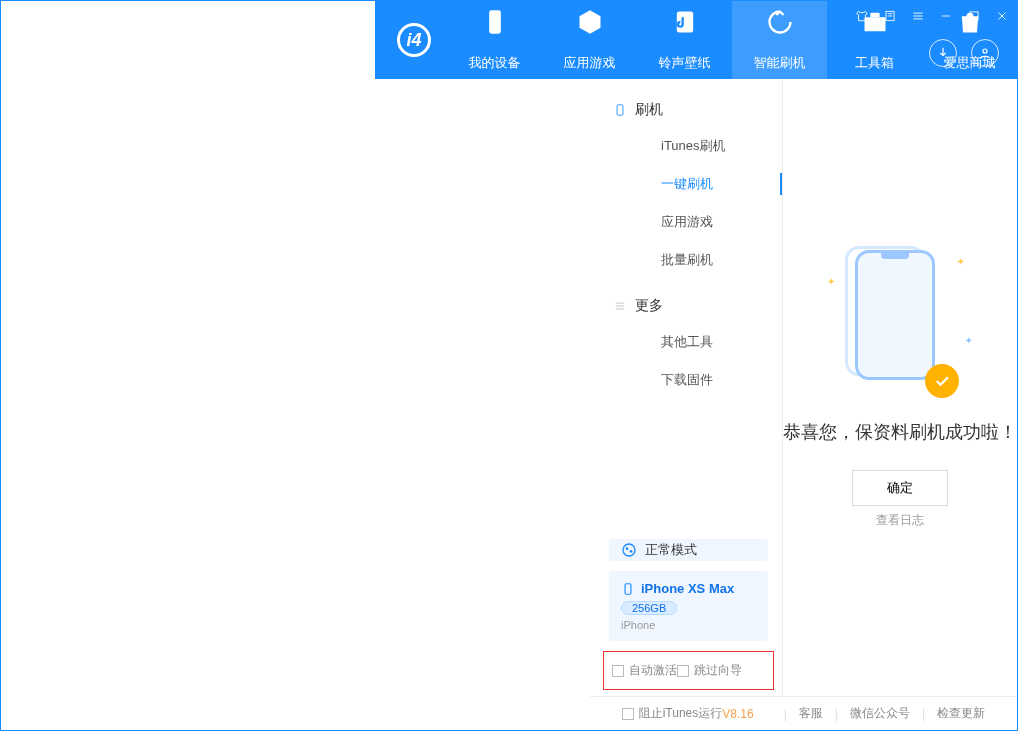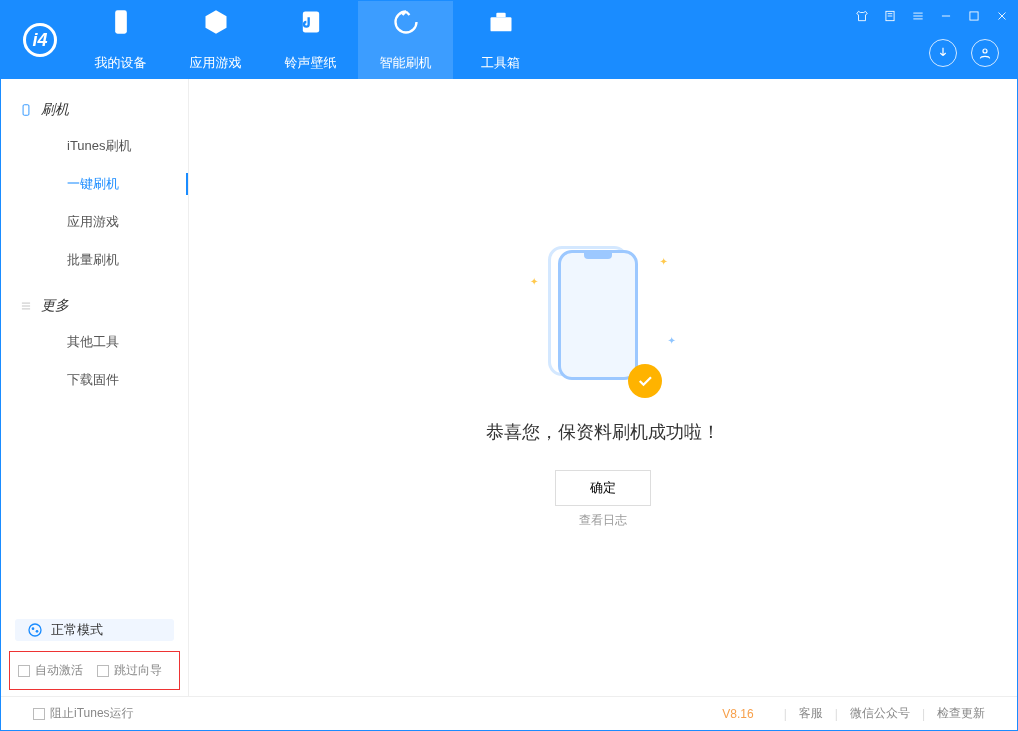--- a/index.html
+++ b/index.html
@@ -1,17 +1,17 @@
 <!DOCTYPE html>
 <html><head>
 <meta charset="utf-8">
 <style>
 * { margin:0; padding:0; box-sizing:border-box; font-family:"Microsoft YaHei","PingFang SC",sans-serif; }
 body { background:#fff; width:1018px; height:731px; overflow:hidden; position:relative; }
-.window { border:1px solid #1a8cff; width:1018px; height:731px; display:flex; flex-direction:column; }
+.window { border:1px solid #1a8cff; width:1018px; height:731px; display:flex; flex-direction:column;align-items:flex-end; }
 
 
 .titlebar { background:linear-gradient(180deg,#1a8cff,#1a8cff); height:78px; display:flex; align-items:center; color:#fff; position:relative; }
 .logo-area { display:flex; align-items:center; padding:0 16px 0 22px; cursor:default; }
 .logo-circle { width:34px; height:34px; border:3px solid #fff; border-radius:50%; display:flex; align-items:center; justify-content:center; font-weight:bold; font-size:18px; font-style:italic; }
 .logo-text { margin-left:8px; }
 .logo-text .t1{ font-size:20px; font-weight:bold; letter-spacing:1px; }
 .logo-text .t2{ font-size:11px; opacity:.85; }
 .navs { display:flex; height:100%; }
 .nav { width:95px; display:flex; flex-direction:column; align-items:center; justify-content:center; cursor:pointer; position:relative; }
@@ -23,31 +23,31 @@
 .win-ctrls svg { width:14px; height:14px; stroke:#fff; stroke-width:1.5; fill:none; }
 .right-btns { position:absolute; right:18px; bottom:12px; display:flex; gap:14px; }
 .right-btns .rb { width:28px; height:28px; border:1.5px solid rgba(255,255,255,.8); border-radius:50%; display:flex; align-items:center; justify-content:center; cursor:pointer; }
 .right-btns svg{ width:16px; height:16px; stroke:#fff; stroke-width:1.8; fill:none; }
 
 
 .body { flex:1; display:flex; }
 
 
 .sidebar { width:188px; border-right:1px solid #eee; display:flex; flex-direction:column; padding-top:14px; }
-.side-group-title { display:flex; align-items:center; gap:8px; padding:8px 18px; color:#333; font-size:14px;font-style:italic; }
+.side-group-title { display:flex; align-items:center; gap:8px; padding:8px 18px; color:#333; font-size:14px; }
 .side-group-title svg { width:14px; height:14px; }
 .side-item { padding:10px 18px 10px 66px; font-size:13px; color:#555; cursor:pointer; }
 .side-item.active { color:#1a8cff; position:relative; }
 .side-item.active::after{ content:""; position:absolute; right:0; top:8px; bottom:8px; width:2px; background:#1a8cff; }
 .status-box { margin:8px 14px 10px; background:#f0f6ff; border-radius:3px; padding:2px 12px; display:flex; align-items:center; gap:8px; color:#333; font-size:13px; }
 .device-box { margin:0 14px 10px; background:#f0f6ff; border-radius:3px; padding:10px 12px; font-size:13px; }
 .device-box .dname { color:#1273e6; font-weight:bold; }
 .device-box .dcap { display:inline-block; margin-top:5px; background:#d9ecff; color:#1273e6; border:1px solid #b8dcff; border-radius:10px; padding:0 10px; font-size:11px; }
 .device-box .dtype { color:#999; font-size:11px; margin-top:4px; }
-.checkrow { margin:0 8px 6px; border:1.5px solid #e33; padding:10px 8px; display:flex; gap:14px; font-size:12px; color:#888; }
+.checkrow { margin:0 8px 6px; border:1.5px solid #e33; padding:10px 8px; display:flex; font-size:12px; color:#888; }
 .ck { display:flex; align-items:center; gap:5px; cursor:pointer; }
 .ck .box{ width:12px; height:12px; border:1px solid #bbb; }
 
 
 .main { flex:1; display:flex; flex-direction:column; align-items:center; justify-content:center; position:relative; }
 .phone-illus { position:relative; width:110px; height:150px; margin-bottom:24px; }
 .phone-body { position:absolute; left:10px; top:4px; width:80px; height:130px; border:3px solid #9cc8ff; border-radius:14px; background:#f0f7ff; }
 .phone-notch { position:absolute; left:50%; top:0; transform:translateX(-50%); width:28px; height:6px; background:#9cc8ff; border-radius:0 0 4px 4px; }
 .phone-shadow { position:absolute; left:0; top:0; width:80px; height:130px; border:3px solid #d4e8ff; border-radius:14px; }
 .badge { position:absolute; right:-4px; bottom:-2px; width:34px; height:34px; background:#ffb300; border-radius:50%; display:flex; align-items:center; justify-content:center; }
@@ -101,20 +101,26 @@
           </svg>
         <span>智能刷机</span>
       </div>
       <div class="nav">
         <svg viewBox="0 0 24 24">
             <rect x="3" y="8" width="18" height="12" rx="1" fill="#fff"></rect>
             <rect x="8" y="4" width="8" height="4" rx="1" fill="#fff"></rect>
           </svg>
         <span>工具箱</span>
       </div>
+      <div class="nav">
+        <svg viewBox="0 0 24 24">
+            <path fill="#fff" d="M5 7h14l-1 14H6zM9 7a3 3 0 016 0"></path>
+          </svg>
+        <span>爱思商城</span>
+      </div>
     </div>
 
     <div class="right-btns">
       <div class="rb">
           <svg viewBox="0 0 24 24">
             <path d="M12 4v12m0 0l-4-4m4 4l4-4"></path>
           </svg>
         </div>
       <div class="rb">
           <svg viewBox="0 0 24 24">
@@ -186,20 +192,30 @@
 
       <div class="status-box">
         <svg width="16" height="16" viewBox="0 0 24 24">
             <circle cx="12" cy="12" r="9" fill="none" stroke="#1a8cff" stroke-width="2"></circle>
             <circle cx="9" cy="10" r="2" fill="#1a8cff"></circle>
             <circle cx="15" cy="14" r="2" fill="#1a8cff"></circle>
           </svg>
         <span>正常模式</span>
       </div>
 
+      <div class="device-box">
+        <div style="display:flex;align-items:center;gap:6px">
+          <svg width="14" height="14" viewBox="0 0 24 24">
+              <rect x="7" y="3" width="10" height="18" rx="2" fill="none" stroke="#1a8cff" stroke-width="2"></rect>
+            </svg>
+          <span class="dname">iPhone XS Max</span>
+        </div>
+        <div class="dcap">256GB</div>
+        <div class="dtype">iPhone</div>
+      </div>
 
       <div class="checkrow">
         <div class="ck">
             <div class="box"></div>
             <span>自动激活</span>
           </div>
         <div class="ck">
             <div class="box"></div>
             <span>跳过向导</span>
           </div>

